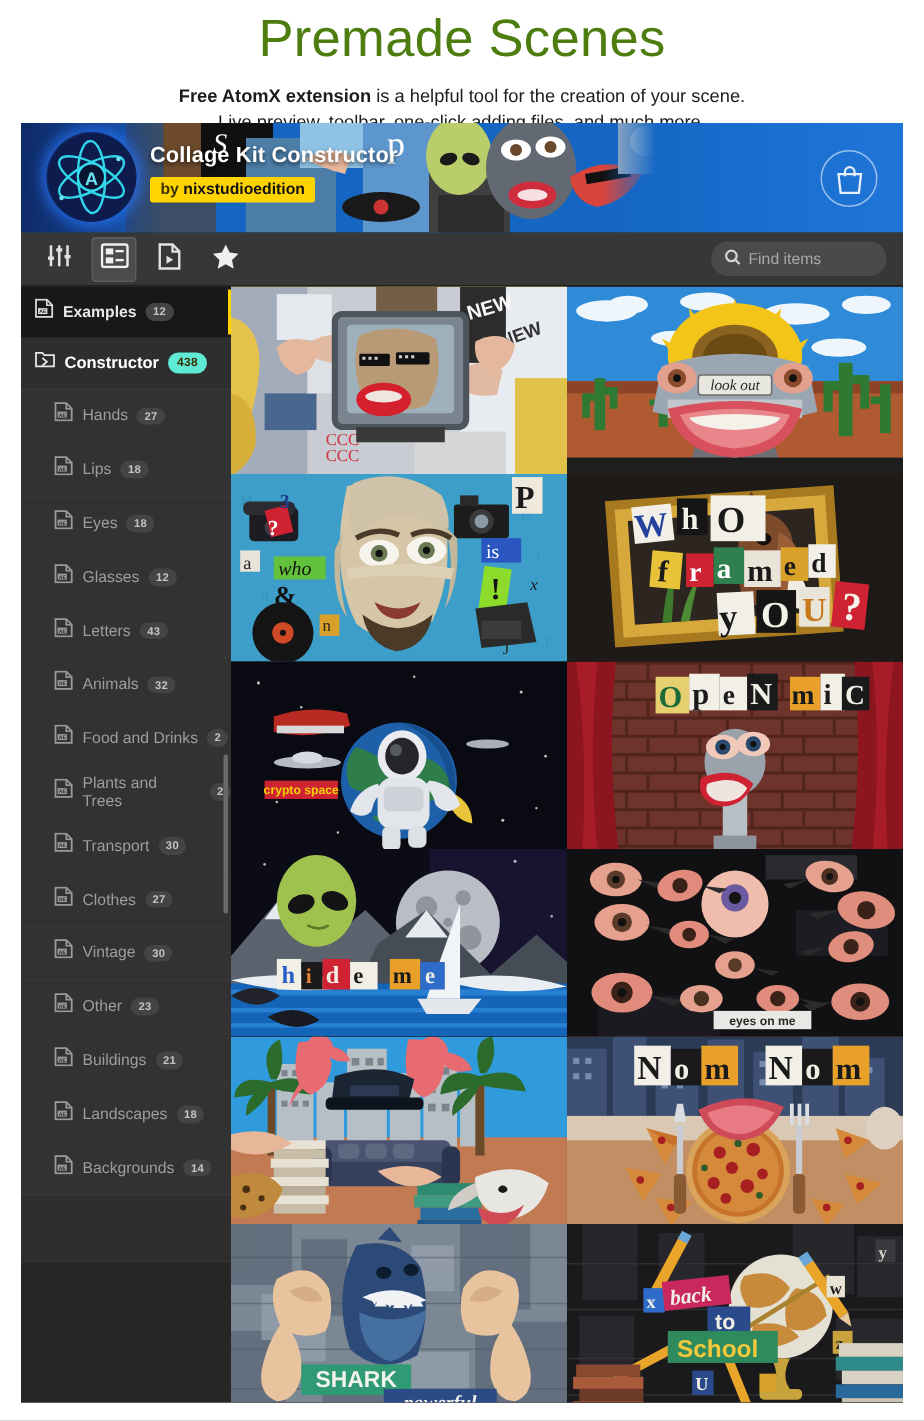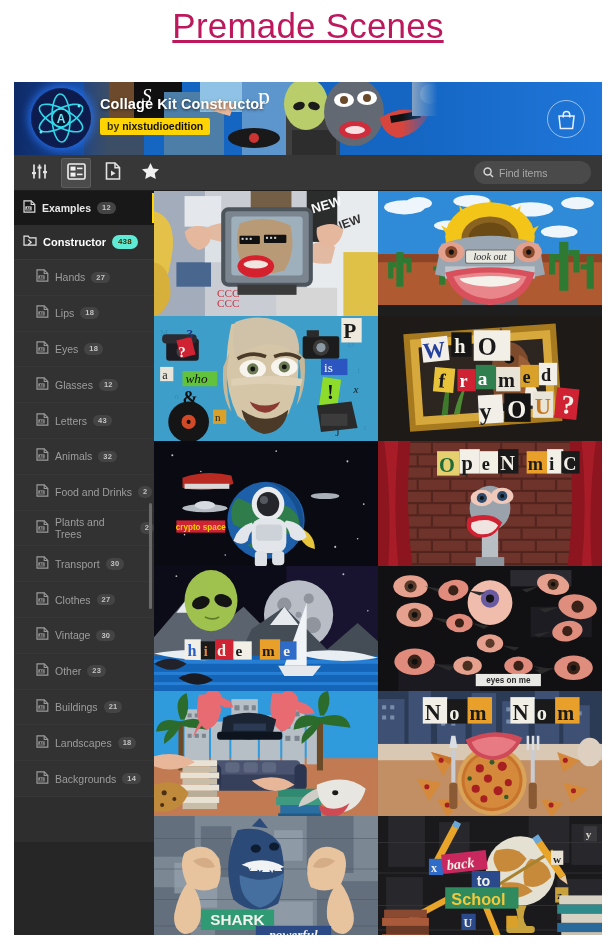--- a/index.html
+++ b/index.html
@@ -7,22 +7,22 @@
     width: 616px; height: 947px;
     background: #ffffff;
     font-family: "Liberation Sans", sans-serif;
     overflow: hidden;
   }
   .page { position: relative; width: 616px; height: 947px; background:#fff; }
 
   
   .head-wrap { padding-top: 4px; text-align: center; }
   .page-title {
-    font-size: 35px; font-weight: 400; color: #be185d;
-    letter-spacing: .2px; line-height: 44px; text-decoration: underline;
+    font-size: 35px; font-weight: 400; color: #4d7c0f;
+    letter-spacing: .2px; line-height: 44px;
   }
   .subtitle {
     margin-top: 8px; font-size: 12.2px; color: #1c1c1c;
     line-height: 17px; font-weight: 400;
   }
   .subtitle b { font-weight: 700; }
 
   
   .app {
     position: absolute; left: 14px; top: 82px;
@@ -128,20 +128,24 @@
   .cell.sel { outline:2px solid #ffd400; outline-offset:-2px; z-index:3; }
   .cell .art { position:absolute; inset:0; }
 </style>
 </head>
 <body>
 
 <div class="page">
 
   <div class="head-wrap">
     <div class="page-title">Premade Scenes</div>
+    <div class="subtitle">
+      <div><b>Free AtomX extension</b><span> is a helpful tool for the creation of your scene.</span></div>
+      <div>Live preview, toolbar, one-click adding files, and much more.</div>
+    </div>
   </div>
 
   <div class="app">
 
     <div class="banner">
       <div class="banner-art">
         <svg width="588" height="73" viewBox="0 0 588 73">
           <rect width="588" height="73" fill="#1566c2"></rect>
 
           <rect x="70" y="0" width="60" height="73" fill="#3c4e66"></rect>

